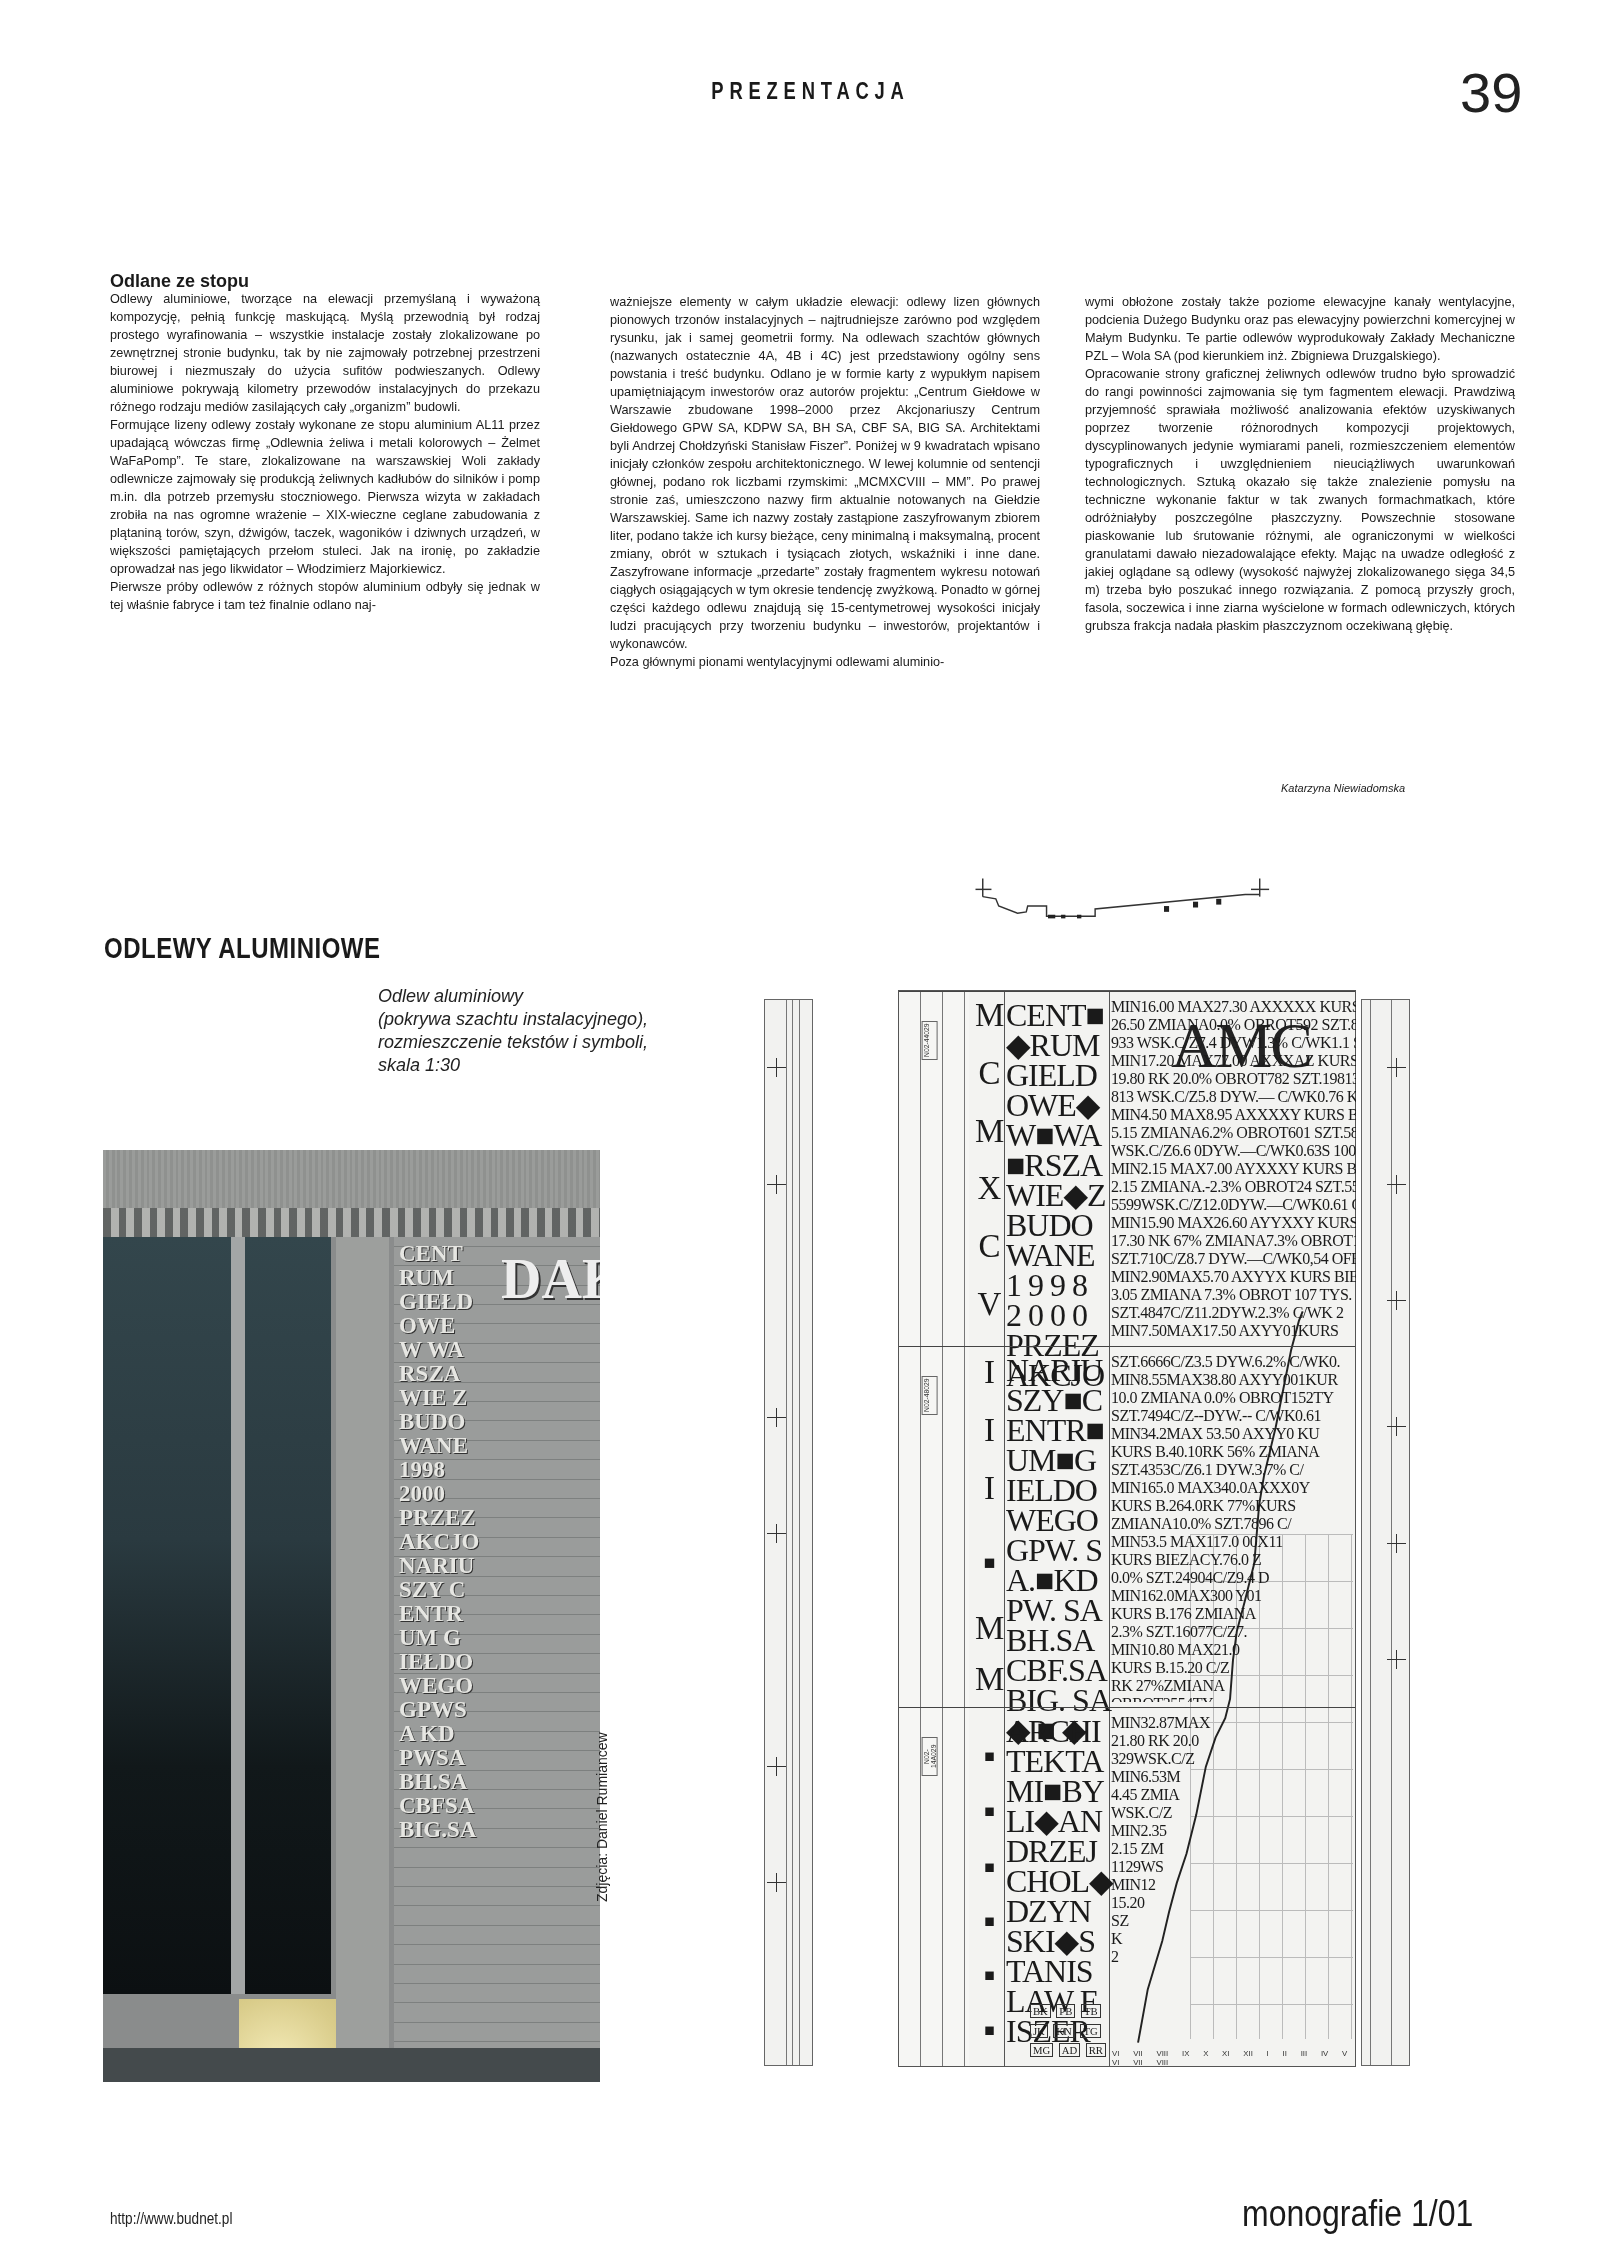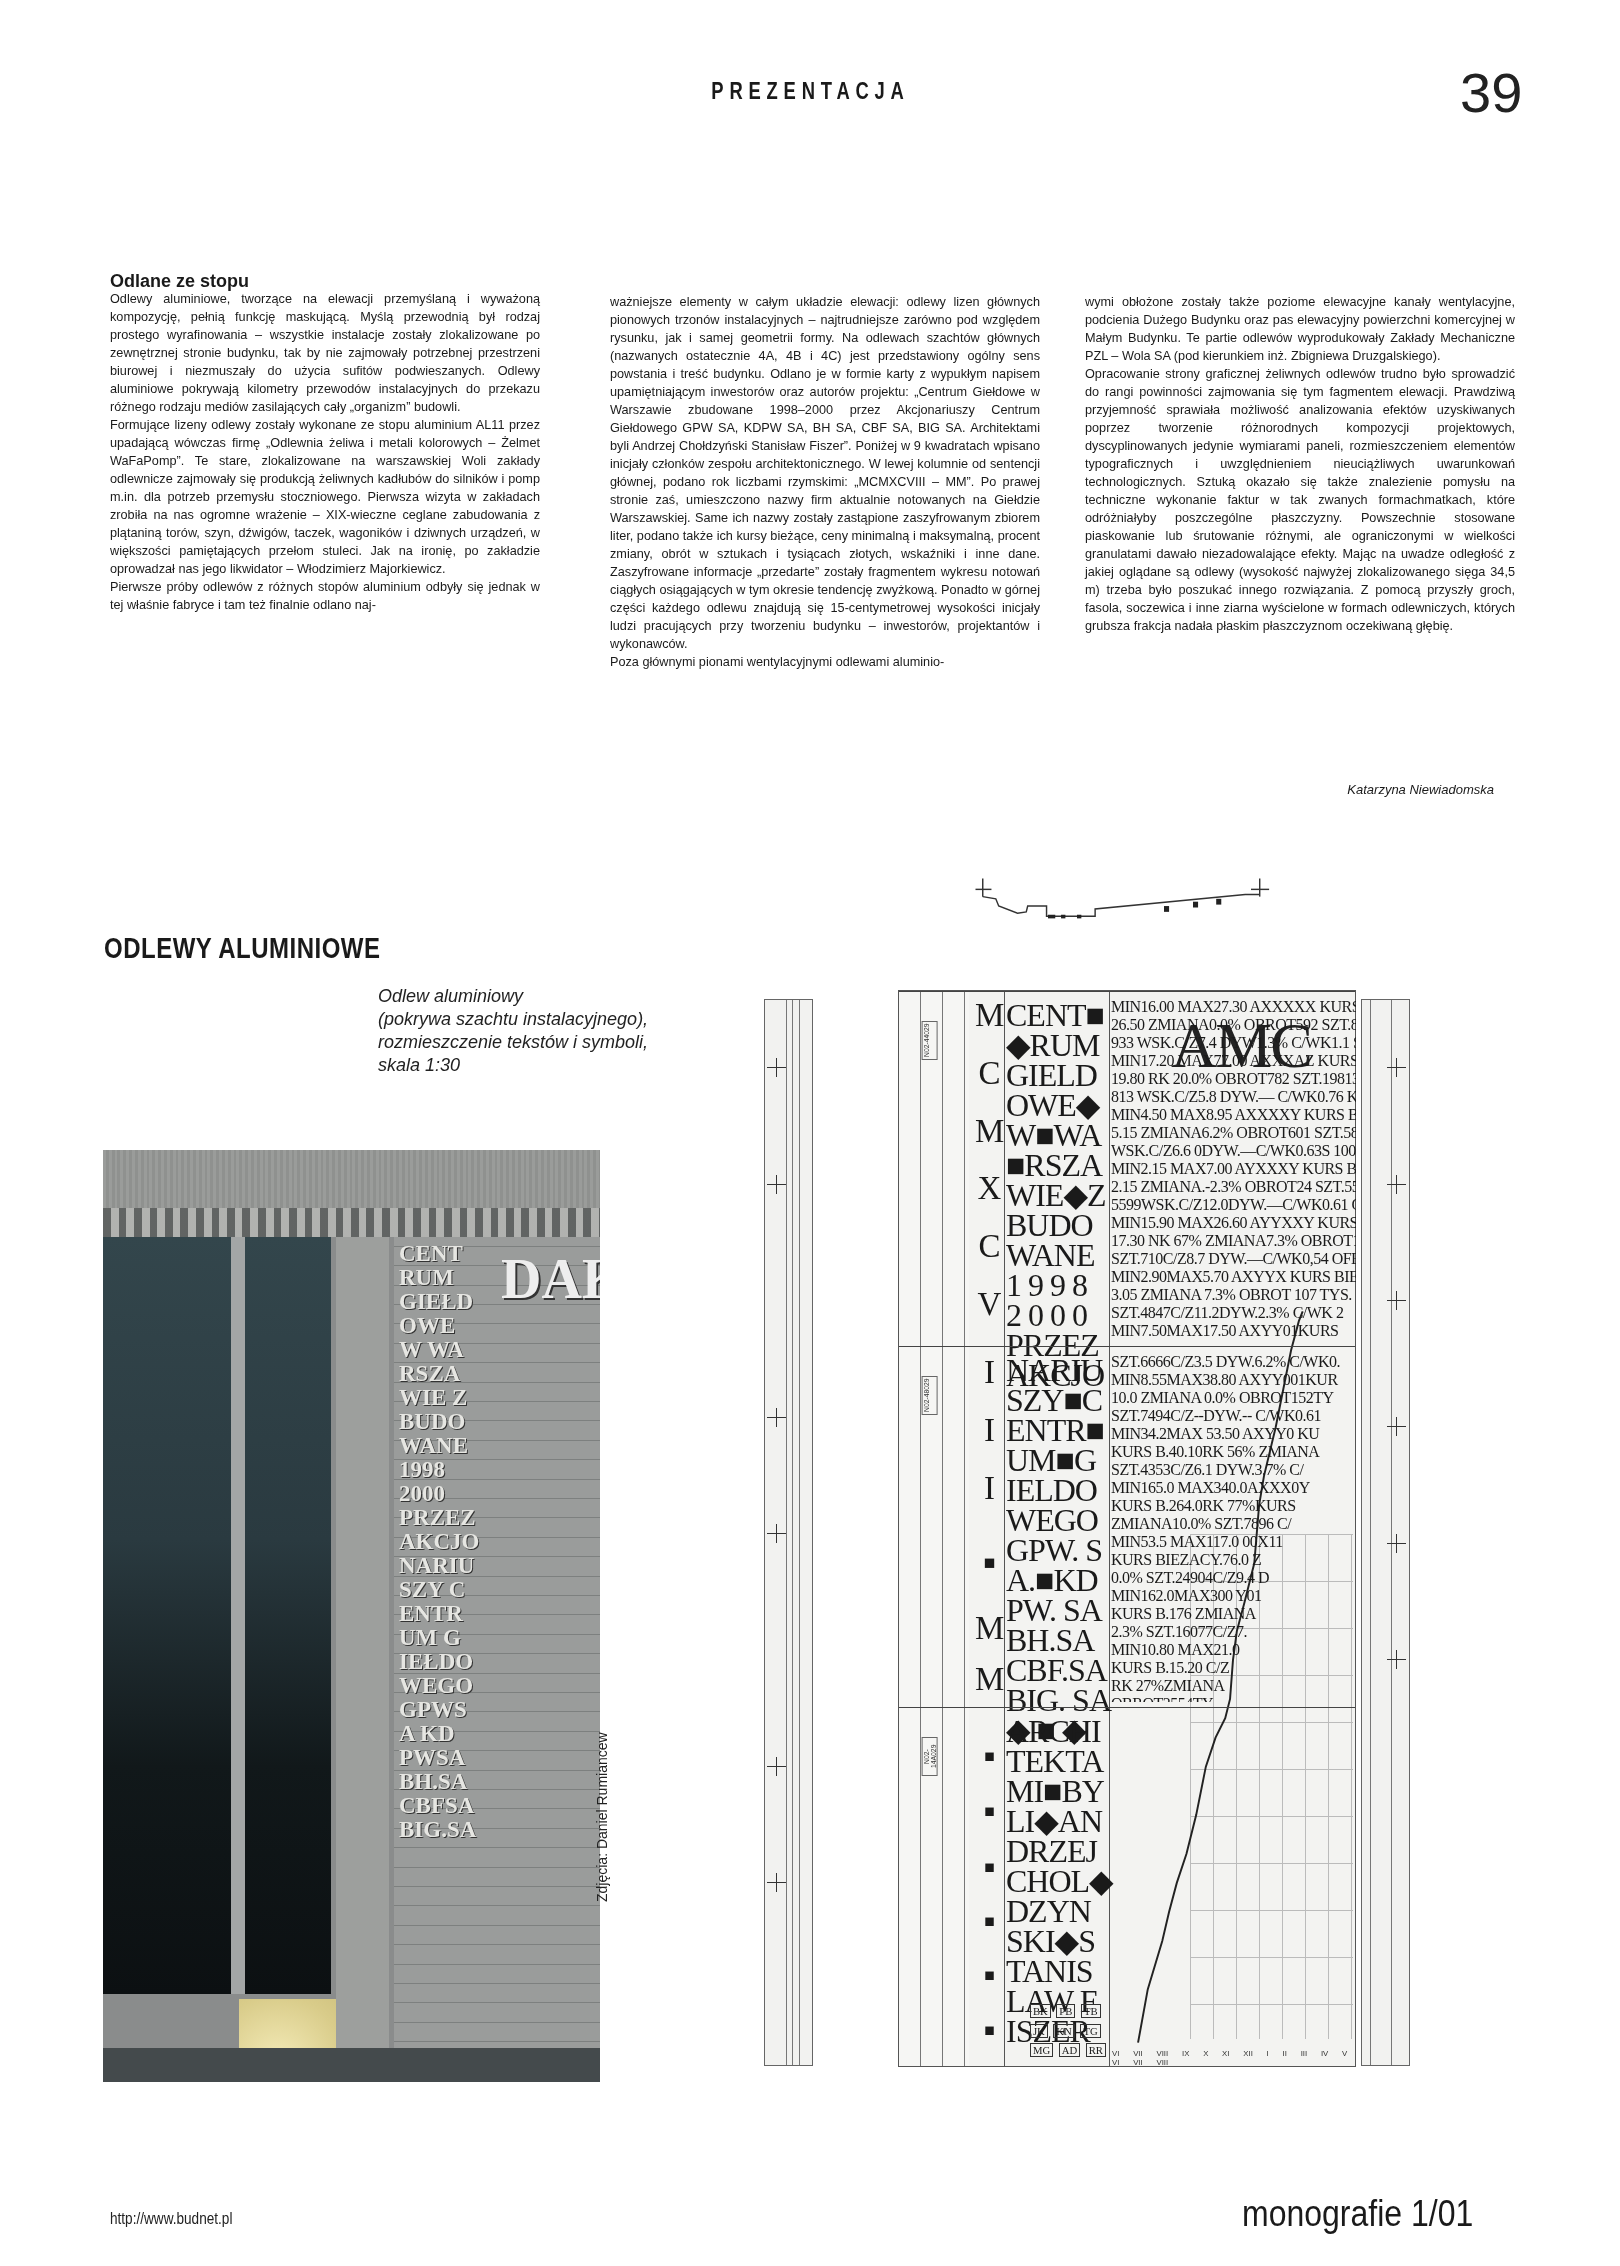--- a/index.html
+++ b/index.html
@@ -7,22 +7,22 @@
          font-family:"Liberation Sans", sans-serif; }
   .abs { position:absolute; }
   .section-kicker { left:0; right:0; top:80px; text-align:center; font-weight:700; font-size:18.4px;
         letter-spacing:5.8px; transform:scaleY(1.25); }
   .page-num { left:1460px; top:60px; font-size:56px; font-weight:300; color:#222; }
   .col { position:absolute; top:272px; width:430px; font-size:12.7px; line-height:18px;
          text-align:justify; transform-origin:left top; }
   .col p { margin:0; }
   .col .subhead { font-weight:700; font-size:18px; }
   .col1 { left:110px; } .col2 { left:587px; } .col3 { left:1061px;margin-left:24px; }
-  .signature { position:absolute; left:1281px; top:782px; width:213px; text-align:right;
-               font-style:italic; font-size:13px; }
+  .signature { position:absolute; left:1281px; top:782px; width:213px; 
+               font-style:italic; font-size:11px; }
   .headline { left:104px; top:932px; font-size:24px; font-weight:700; letter-spacing:0.5px;
               transform:scaleY(1.2); transform-origin:left top; }
   .caption { left:378px; top:985px; width:320px; text-align:left; font-style:italic; font-size:18px;
              line-height:23px; color:#222; }
   
   .section-drawing { left:902px; top:864px; width:408px; height:58px; }
   
   .photo { left:103px; top:1150px; width:497px; height:932px; overflow:hidden; background:#8a8c8c; }
   .photo .band { position:absolute; left:0; top:0; width:100%; height:58px;
       background:repeating-linear-gradient(90deg,#9a9c9a 0 2.9px,#8f918f 2.9px 5.8px); }
@@ -281,20 +281,34 @@
 TEKTA
 MI■BY
 LI◆AN
 DRZEJ
 CHOL◆
 DZYN
 SKI◆S
 TANIS
 LAW F
 ISZER</div>
+    <div class="data" style="top:5.8px;height:252px;width:107px;">MIN32.87MAX
+21.80 RK 20.0
+329WSK.C/Z
+MIN6.53M
+4.45 ZMIA
+WSK.C/Z
+MIN2.35
+2.15 ZM
+1129WS
+MIN12
+15.20
+SZ
+K
+2</div>
     <div class="badges" style="top:293px;width:97px;margin-left:18px;">
       <span>BK</span><span>PB</span><span>TB</span><br>
       <span>JK</span><span>KN</span><span>TG</span><br>
       <span>MG</span><span>AD</span><span>RR</span>
     </div>
   </div>
   <div class="axis">
     <span>VI</span> <span>VII</span> <span>VIII</span> <span>IX</span> <span>X</span> <span>XI</span> <span>XII</span> <span>I</span> <span>II</span> <span>III</span> <span>IV</span> <span>V</span> <span>VI</span> <span>VII</span> <span>VIII</span>
   </div>
 </div>

